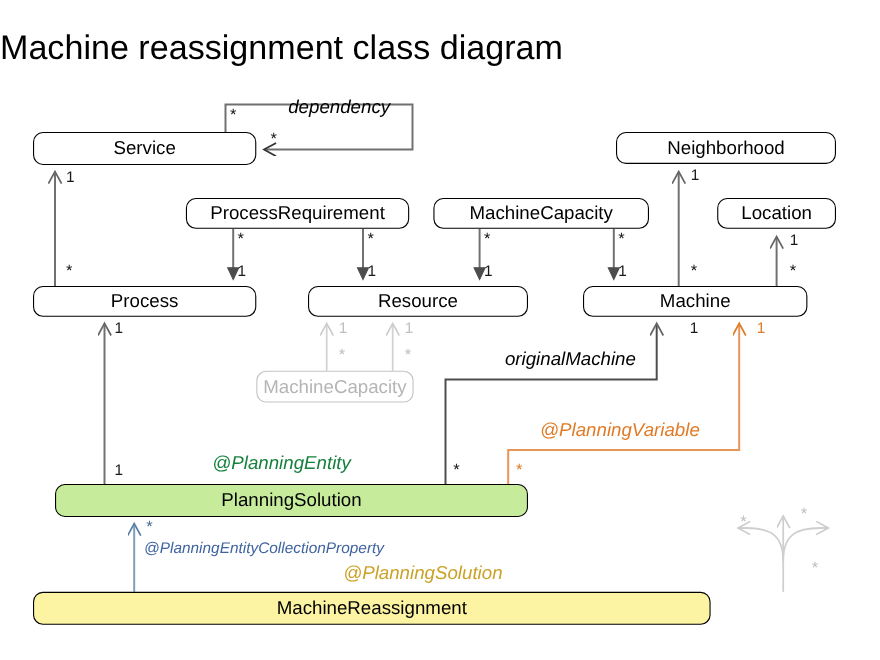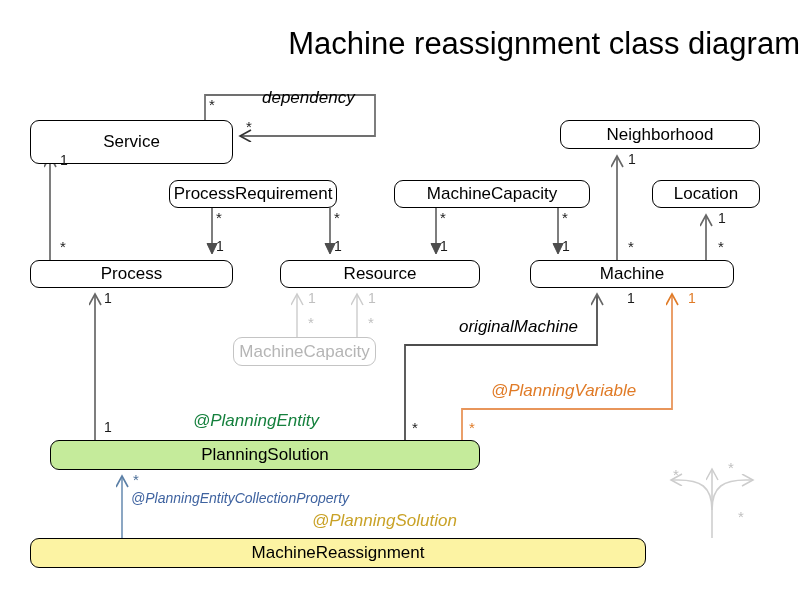--- a/index.html
+++ b/index.html
@@ -13,21 +13,21 @@
     height: 600px;
     background: #ffffff;
     font-family: "Liberation Sans", sans-serif;
     overflow: hidden;
   }
   #title {
     position: absolute;
     left: 0;
     top: 26px;
     width: 800px;
-    text-align: right;
+    text-align: left;
     font-size: 31px;
     color: #000000;
     font-family: "Liberation Sans", sans-serif;
     white-space: nowrap;
   }
   .uml-box {
     position: absolute;
     box-sizing: border-box;
     border: 1.6px solid #000000;
     border-radius: 9px;
@@ -142,23 +142,23 @@
 
     <path d="M462,440 L462,409 L672,409 L672,295" fill="none" stroke="#e8955a" stroke-width="1.8" marker-end="url(#ah-orange)"></path>
 
     <path d="M122,538 L122,477" fill="none" stroke="#7f9dbd" stroke-width="1.8" marker-end="url(#ah-blue)"></path>
 
     <path d="M712,538 L712,470" fill="none" stroke="#cfcfcf" stroke-width="1.6" marker-end="url(#ah-faint)"></path>
     <path d="M712,510 C712,486 700,480 678,480 L672,480" fill="none" stroke="#cfcfcf" stroke-width="1.6" marker-end="url(#ah-faint)"></path>
     <path d="M712,510 C712,486 724,480 746,480 L752,480" fill="none" stroke="#cfcfcf" stroke-width="1.6" marker-end="url(#ah-faint)"></path>
   </svg>
 
-  <div class="uml-box" style="left:30px; top:120px; width:203px; height:44px;">Service</div>
-
-  <div class="uml-box" style="left:169px; top:180px; width:168px; height:28px;">ProcessRequirement</div>
+  <div class="uml-box" style="left:30px; top:120px; width:203px; height:30px;">Service</div>
+
+  <div class="uml-box" style="left:169px; top:180px; width:203px; height:28px;">ProcessRequirement</div>
 
   <div class="uml-box" style="left:394px; top:180px; width:196px; height:28px;">MachineCapacity</div>
 
   <div class="uml-box" style="left:560px; top:120px; width:200px; height:29px;">Neighborhood</div>
 
   <div class="uml-box" style="left:652px; top:180px; width:108px; height:28px;">Location</div>
 
   <div class="uml-box" style="left:30px; top:260px; width:203px; height:28px;">Process</div>
 
   <div class="uml-box" style="left:280px; top:260px; width:200px; height:28px;">Resource</div>

